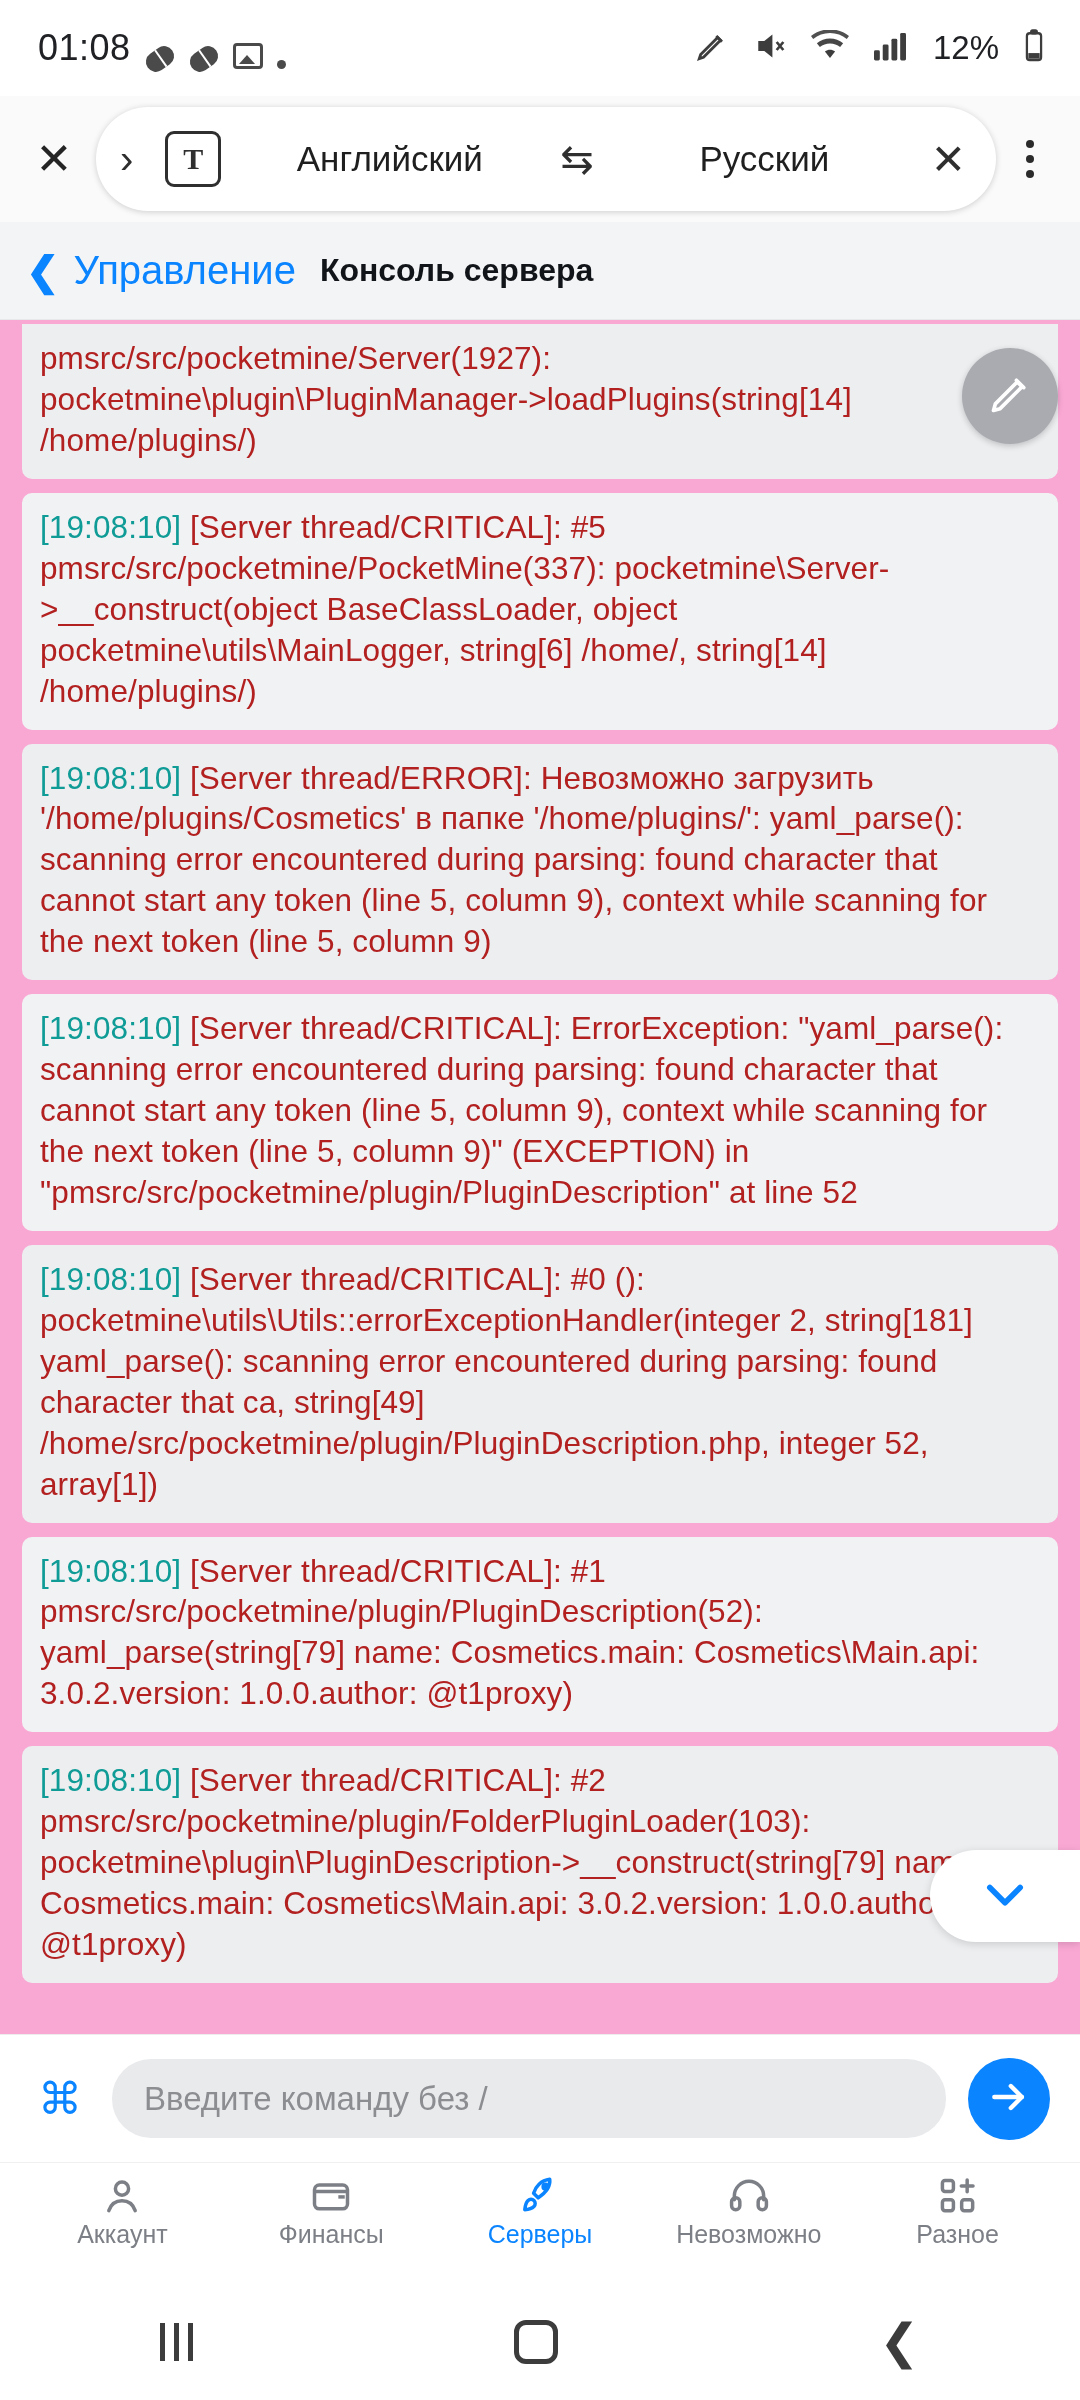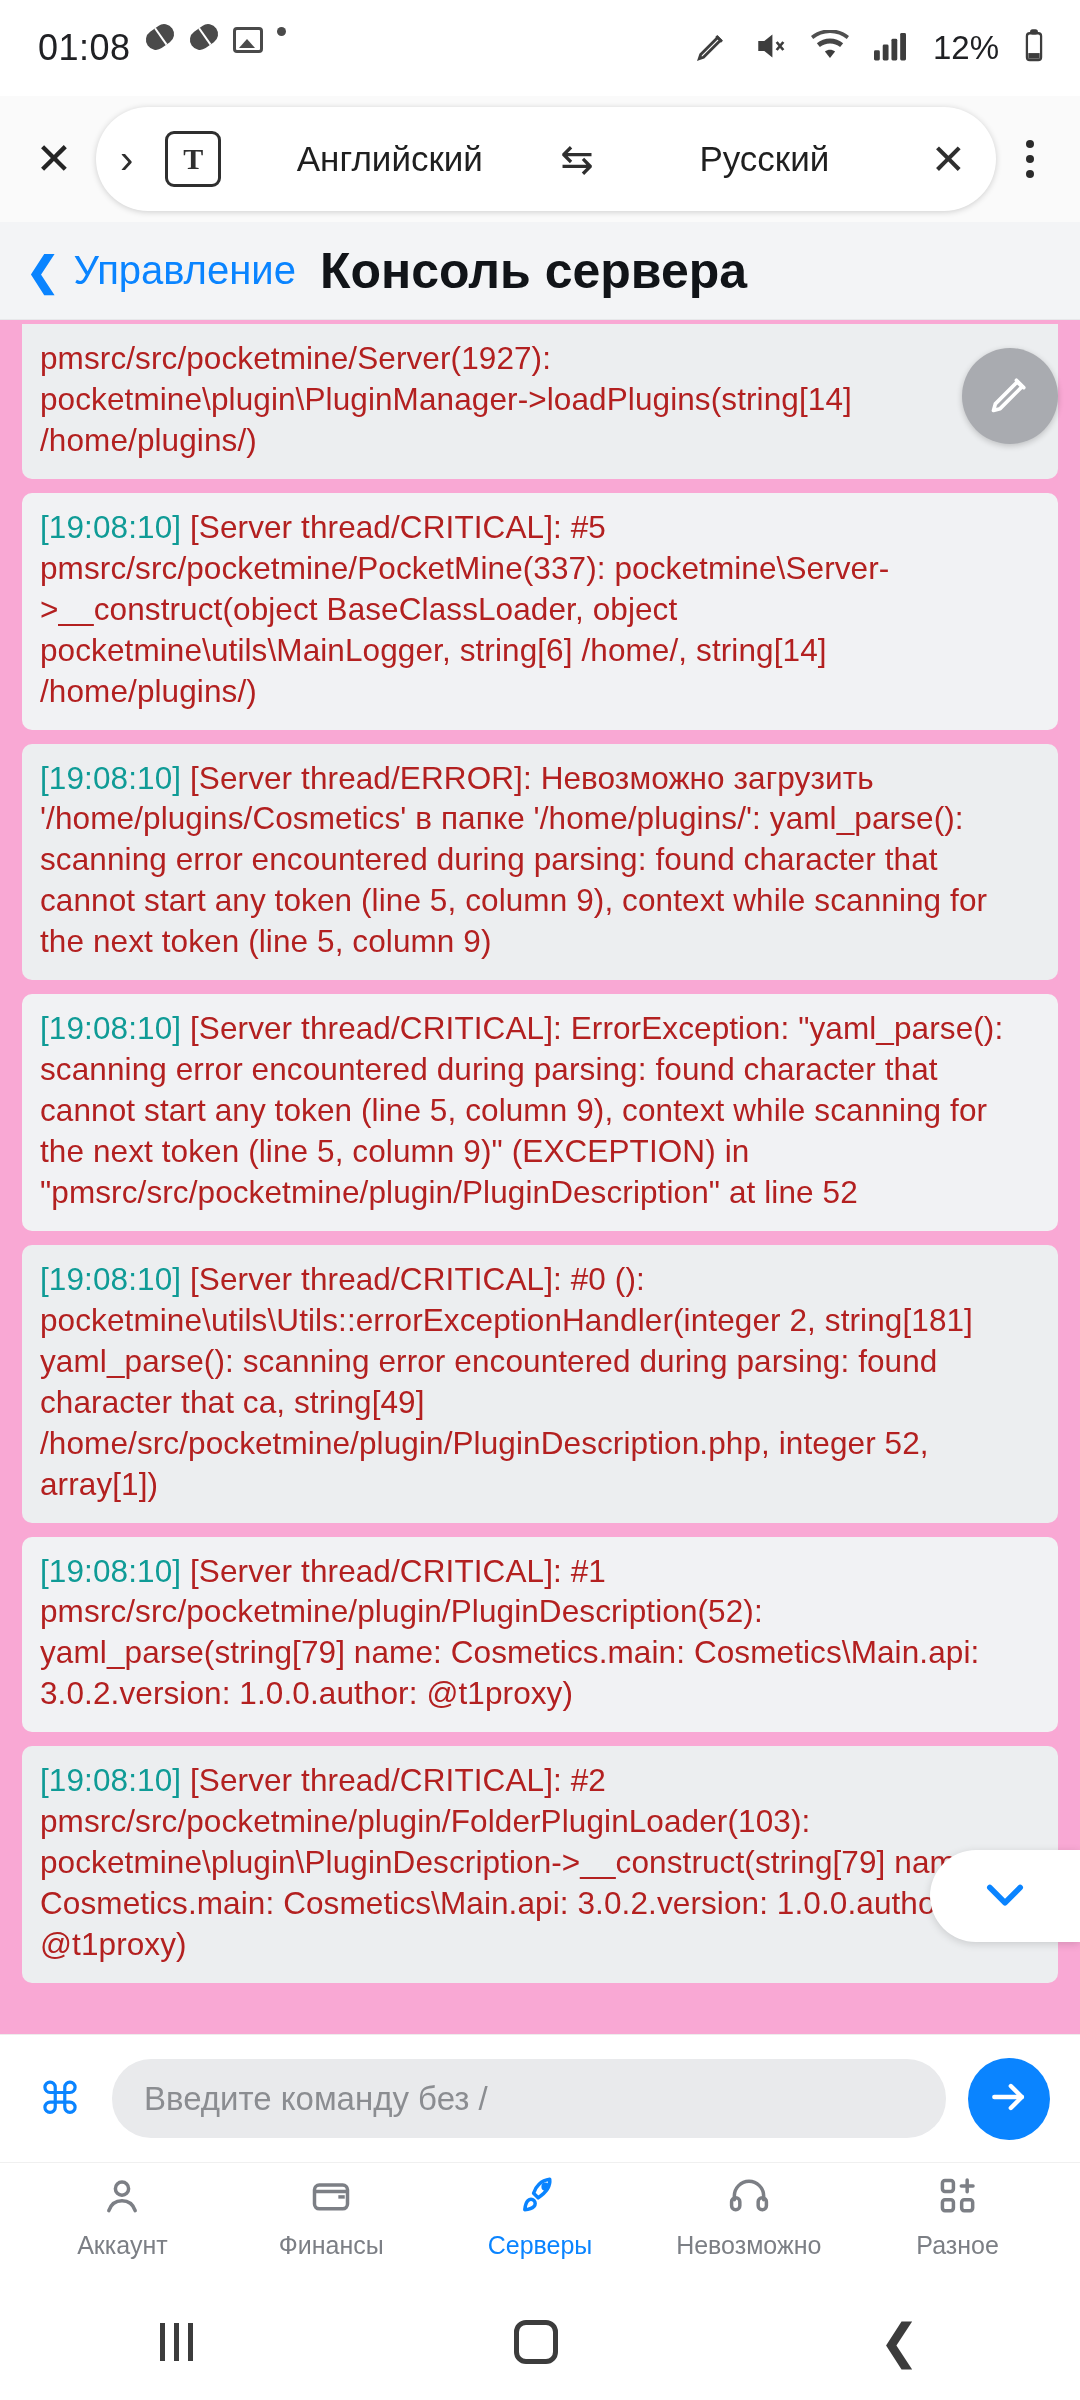--- a/index.html
+++ b/index.html
@@ -22,21 +22,21 @@
   .statusbar {
     height: 96px;
     flex: 0 0 96px;
     background: #ffffff;
     display: flex;
     align-items: center;
     padding: 0 34px 0 38px;
     color: #1a1a1a;
   }
   .status-left {
-    display: flex; align-items: flex-start; gap: 14px;
+    display: flex; align-items: flex-end; gap: 14px;
   }
   .status-time {
     font-size: 36px;
     letter-spacing: 0.5px;
     color: #202124;
   }
   .status-right {
     margin-left: auto;
     display: flex; align-items: center; gap: 23px;
   }
@@ -162,21 +162,21 @@
     font-size: 40px;
     font-weight: 700;
     padding-right: 4px;
   }
   .hdr-back-label {
     color: #0a84ff;
     font-size: 40px;
   }
   .hdr-title {
     color: #111418;
-    font-size: 50px;
+    font-size: 32px;
     font-weight: 700;
     margin-left: 14px;
   }
 
   
   .console {
     flex: 1 1 auto;
     background: #f9a8d4;
     position: relative;
     overflow: hidden;
@@ -275,21 +275,21 @@
     align-items: flex-start;
     justify-content: space-between;
     padding: 10px 18px 0 18px;
     border-top: 1px solid #f0f0f0;
   }
   .tab {
     flex: 1;
     display: flex;
     flex-direction: column;
     align-items: center;
-    gap: 12px;
+    gap: 1px;
     color: #7c7f85;
   }
   .tab.active { color: #0a84ff; }
   .tab-ico { height: 46px; display: flex; align-items: center; justify-content: center; }
   .tab-ico svg { width: 44px; height: 44px; }
   .tab-label { font-size: 25px; }
 
   
   .navbar {
     flex: 0 0 116px;

